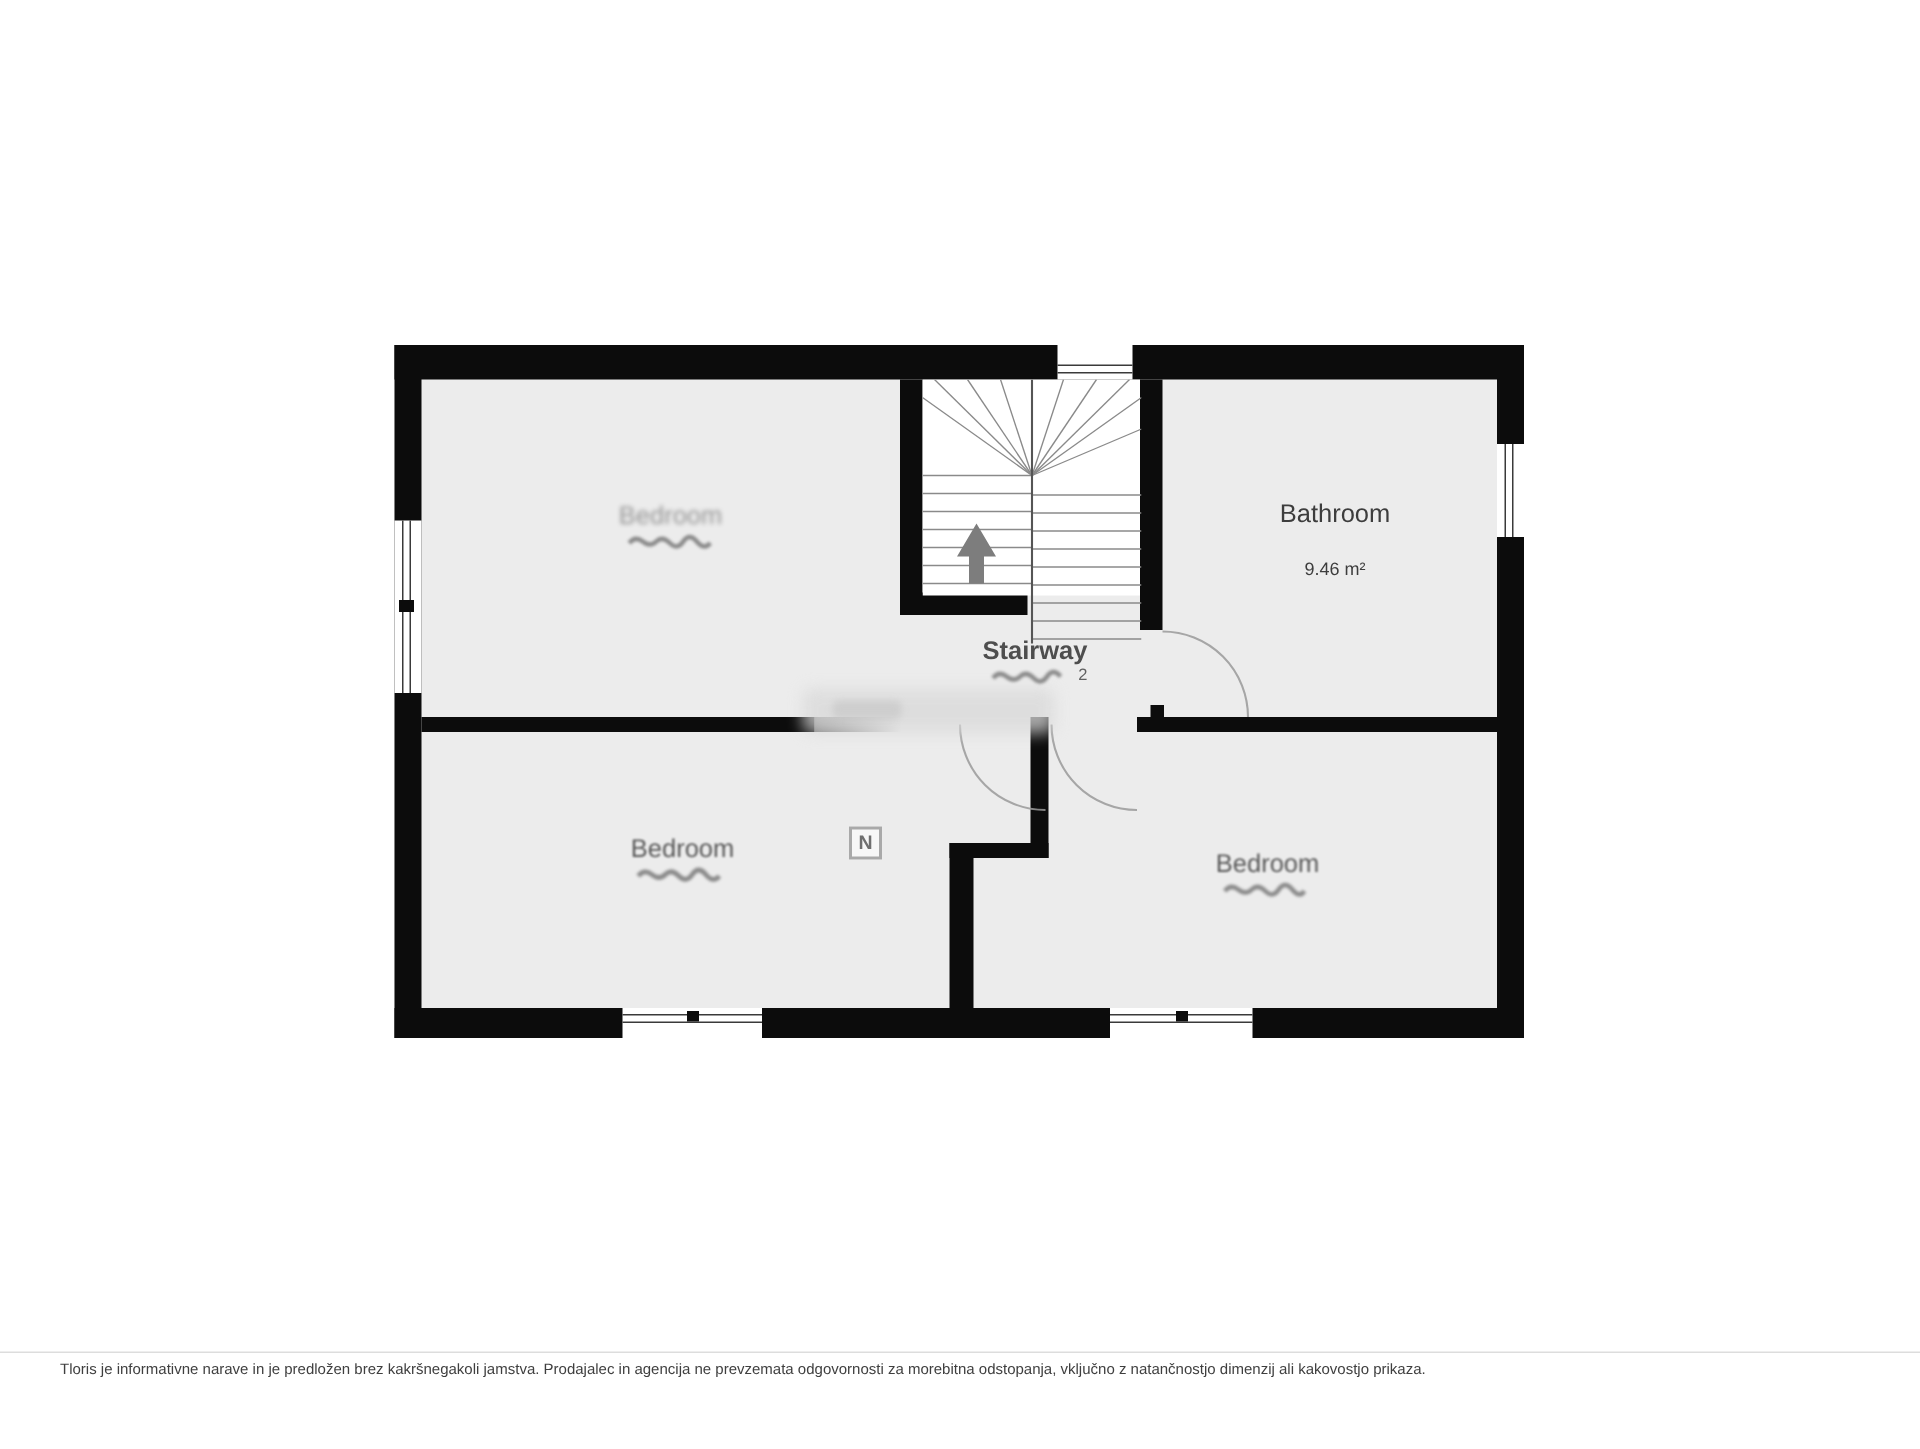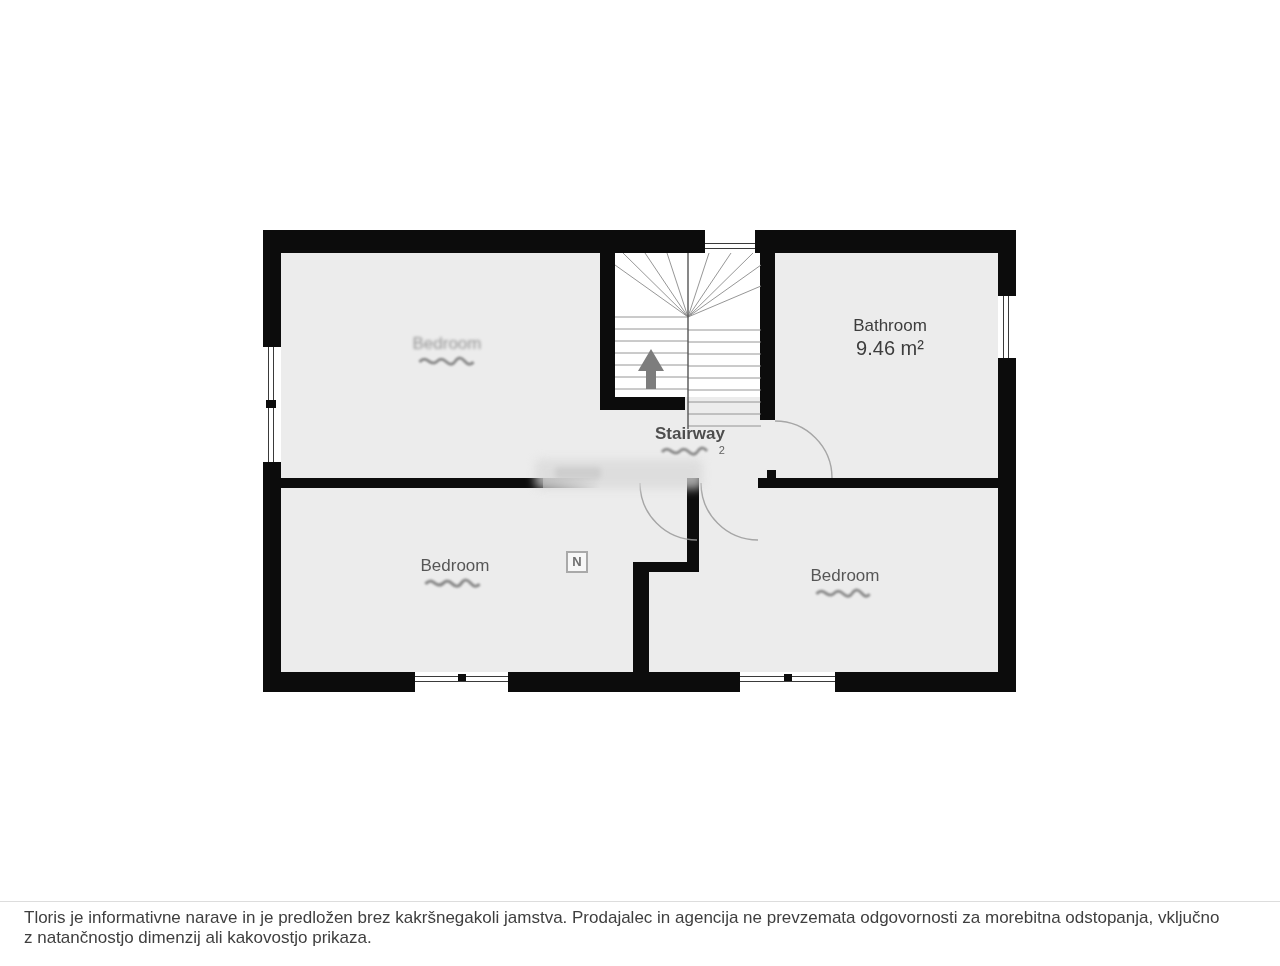--- a/index.html
+++ b/index.html
@@ -11,37 +11,37 @@
   .wall-fade{position:absolute;background:linear-gradient(to right,rgba(12,12,12,.55),rgba(12,12,12,0));}
   
   .win{position:absolute;background:#fff;}
   .win .g{position:absolute;background:#3a3a3a;}
   .mullion{position:absolute;background:#0c0c0c;}
   
   .ovl{position:absolute;left:0;top:0;}
   
   .label{position:absolute;transform:translateX(-50%);text-align:center;color:var(--label,#3d3d3d);}
   .rname{font-size:17px;line-height:20px;white-space:nowrap;}
-  .rarea{font-size:20px;line-height:20px;margin-top:2px;white-space:nowrap;}
+  .rarea{font-size:12px;line-height:20px;margin-top:16px;white-space:nowrap;}
   .blur-heavy{filter:blur(1.4px);opacity:.5;}
   .blur-mid{filter:blur(.7px);opacity:.85;}
   .blur-soft{filter:blur(.5px);opacity:.9;font-weight:bold;}
   .smudge{display:block;margin:1px auto 0;filter:blur(1.1px);opacity:.6;}
   .sup2{font-size:11px;vertical-align:super;filter:blur(.4px);opacity:.8;}
   .smudge-row{display:flex;align-items:flex-start;justify-content:center;gap:1px;}
   
   #compass{position:absolute;left:566px;top:551px;width:22px;height:22px;background:#f7f7f7;
            border:2px solid #a9a9a9;box-sizing:border-box;color:#6f6f6f;font-weight:bold;
            font-size:13px;line-height:18px;text-align:center;filter:blur(.4px);}
   
   .artifact{position:absolute;background:#d9d9d9;filter:blur(5px);opacity:.75;border-radius:6px;}
   .artifact2{position:absolute;background:#c2c2c2;filter:blur(2.5px);opacity:.55;border-radius:4px;}
   
   #footer-rule{position:absolute;left:0;right:0;top:901px;height:1px;background:#ddd;}
-  #footer-text{position:absolute;left:24px;top:908px;width:1200px;font-size:17px;color:#3f3f3f;}
+  #footer-text{position:absolute;left:40px;top:908px;width:1200px;font-size:10px;color:#3f3f3f;}
 </style>
 </head>
 <body>
 
 <div id="stage">
 
   <div id="plan">
 
     <div class="wall" style="left:0;top:0;width:753px;height:23px;"></div>
     <div class="wall" style="left:0;top:442px;width:753px;height:20px;"></div>
@@ -141,21 +141,21 @@
   <div class="label" style="left:690px;top:424px;">
     <div class="rname blur-soft">Stairway</div>
     <div class="smudge-row">
       <svg class="smudge" width="52" height="12" viewBox="0 0 52 12">
         <path d="M2,7 q4,-5 9,-1 t9,0 t9,1 t9,-1 t9,0" stroke="#4a4a4a" stroke-width="3" fill="none"></path>
       </svg>
       <span class="sup2">2</span>
     </div>
   </div>
 
-  <div class="label" style="left:890px;top:316px;">
+  <div class="label" style="left:890px;top:333px;">
     <div class="rname">Bathroom</div>
     <div class="rarea">9.46 m²</div>
   </div>
 
   <div class="label" style="left:455px;top:556px;">
     <div class="rname blur-mid">Bedroom</div>
     <svg class="smudge" width="62" height="12" viewBox="0 0 62 12">
       <path d="M2,7 q4,-5 9,-1 t9,0 t9,1 t9,-1 t9,0 t9,1" stroke="#4a4a4a" stroke-width="3.2" fill="none"></path>
     </svg>
   </div>

